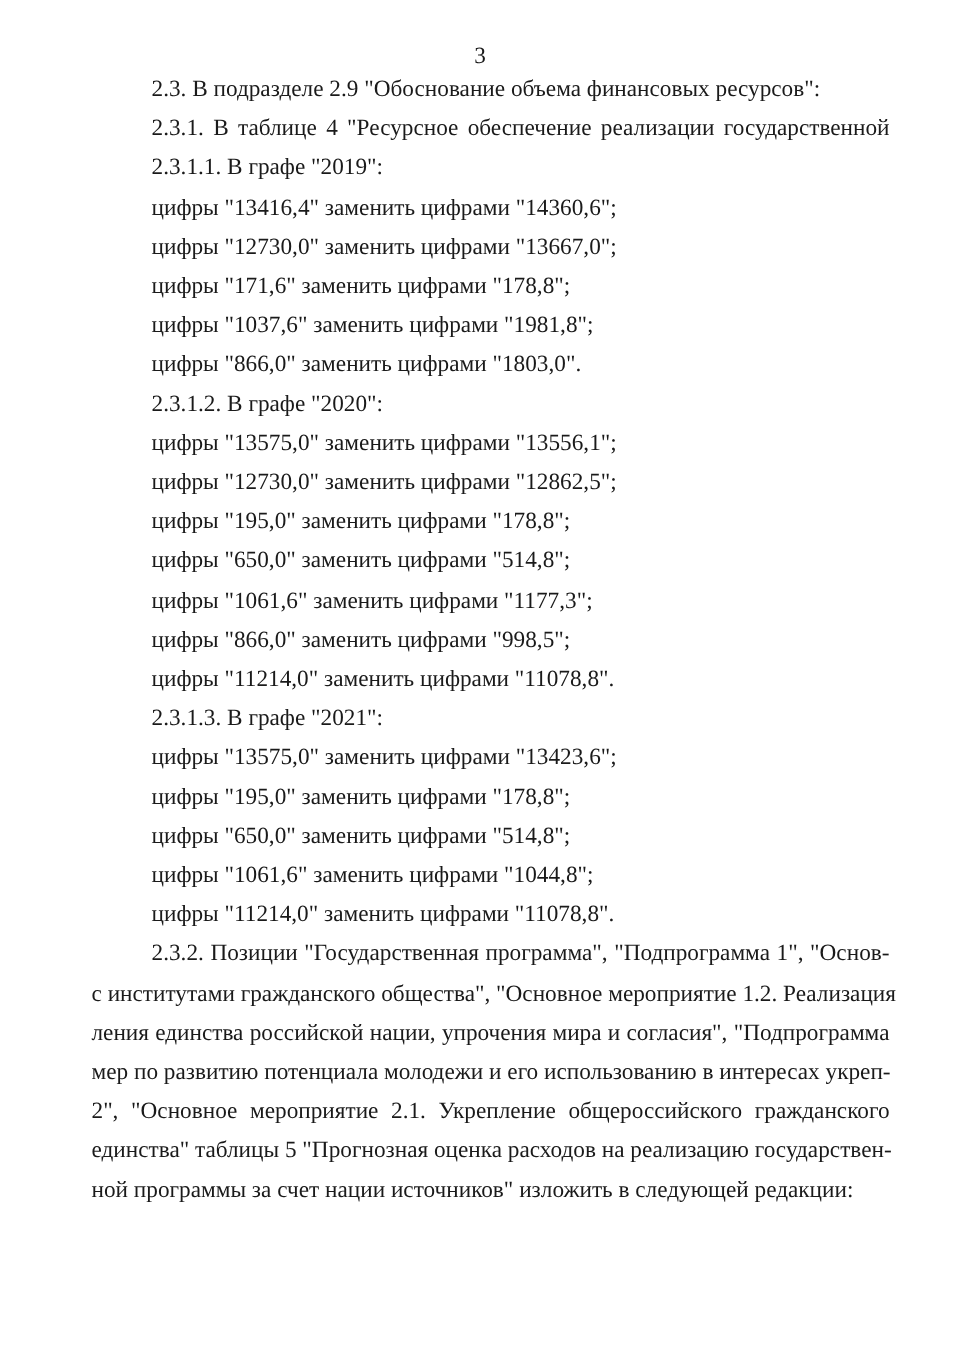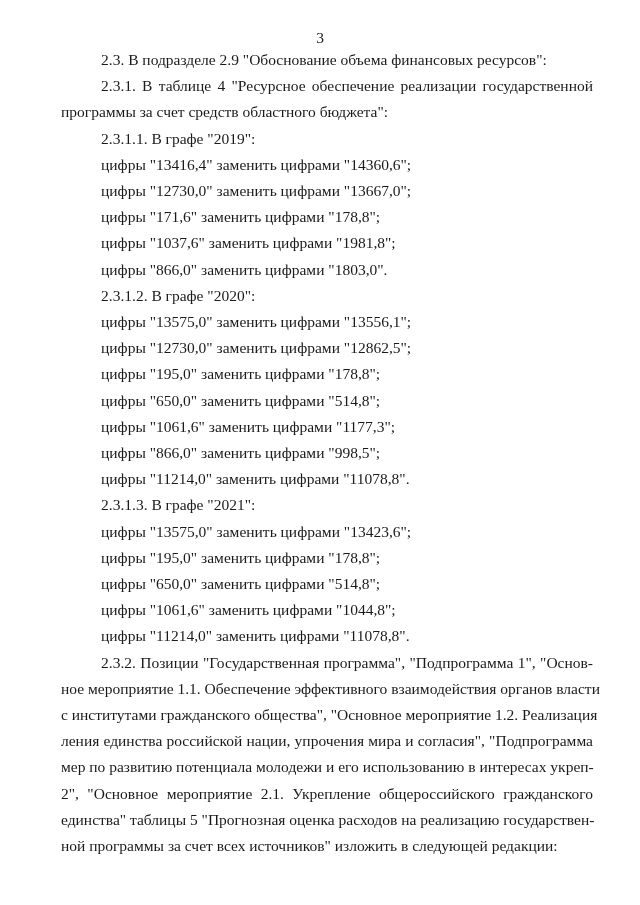--- a/index.html
+++ b/index.html
@@ -16,21 +16,20 @@
 </head>
 <body>
 
 <div class="page-number">3</div>
 
 <div class="content">
   <p class="line">2.3. В подразделе 2.9 "Обоснование объема финансовых ресурсов":</p>
 
   <div class="p">
     <span class="jline jfirst">2.3.1. В таблице 4 "Ресурсное обеспечение реализации государственной</span>
-    <span class="jline jlast">программы за счет средств областного бюджета":</span>
   </div>
 
   <div>
     <p class="line">2.3.1.1. В графе "2019":</p>
     <p class="line">цифры "13416,4" заменить цифрами "14360,6";</p>
     <p class="line">цифры "12730,0" заменить цифрами "13667,0";</p>
     <p class="line">цифры "171,6" заменить цифрами "178,8";</p>
     <p class="line">цифры "1037,6" заменить цифрами "1981,8";</p>
     <p class="line">цифры "866,0" заменить цифрами "1803,0".</p>
   </div>
@@ -50,21 +49,20 @@
     <p class="line">2.3.1.3. В графе "2021":</p>
     <p class="line">цифры "13575,0" заменить цифрами "13423,6";</p>
     <p class="line">цифры "195,0" заменить цифрами "178,8";</p>
     <p class="line">цифры "650,0" заменить цифрами "514,8";</p>
     <p class="line">цифры "1061,6" заменить цифрами "1044,8";</p>
     <p class="line">цифры "11214,0" заменить цифрами "11078,8".</p>
   </div>
 
   <div class="p">
     <span class="jline jfirst">2.3.2. Позиции "Государственная программа", "Подпрограмма 1", "Основ-</span>
-    <span class="jline">ное мероприятие 1.1. Обеспечение эффективного взаимодействия органов власти</span>
     <span class="jline">с институтами гражданского общества", "Основное мероприятие 1.2. Реализация</span>
     <span class="jline">ления единства российской нации, упрочения мира и согласия", "Подпрограмма</span>
     <span class="jline">мер по развитию потенциала молодежи и его использованию в интересах укреп-</span>
     <span class="jline">2", "Основное мероприятие 2.1. Укрепление общероссийского гражданского</span>
     <span class="jline">единства" таблицы 5 "Прогнозная оценка расходов на реализацию государствен-</span>
-    <span class="jline jlast">ной программы за счет всех источников" изложить в следующей редакции:</span>
+    <span class="jline jlast">ной программы за счет нации источников" изложить в следующей редакции:</span>
   </div>
 </div>
 
 </body></html>

